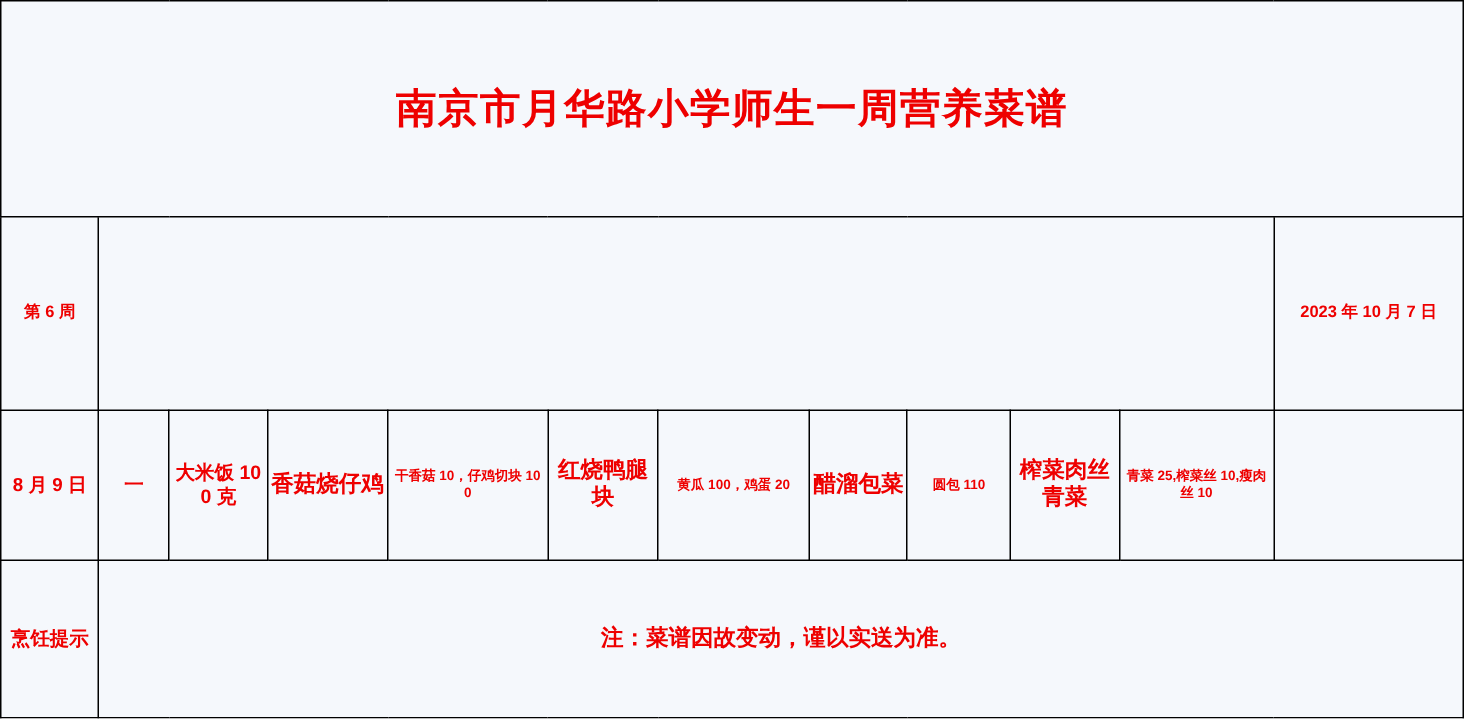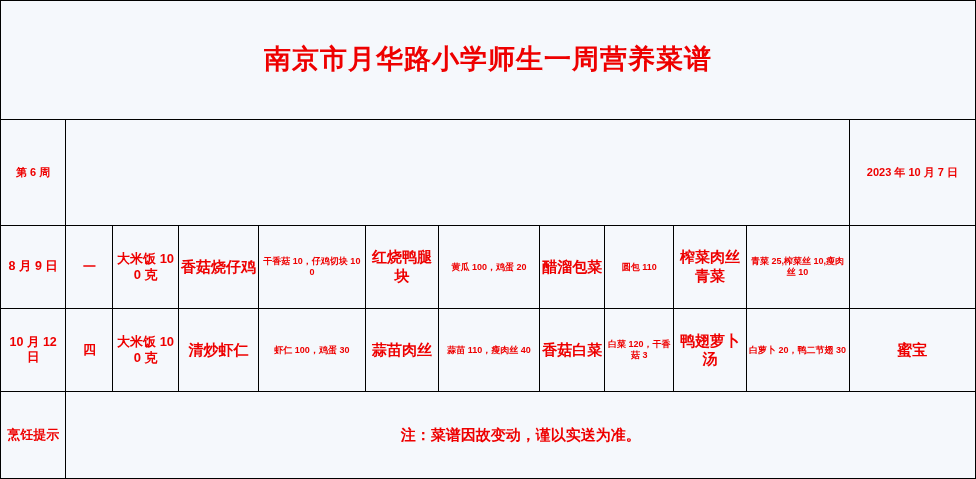--- a/index.html
+++ b/index.html
@@ -158,34 +158,20 @@
         <td class="qty-cell">黄瓜 100，鸡蛋 20</td>
         <td class="dish-cell">醋溜包菜</td>
         <td class="qty-cell">圆包 110</td>
         <td class="dish-cell">榨菜肉丝青菜</td>
         <td class="qty-cell">青菜 25,榨菜丝 10,瘦肉丝 10</td>
         <td class="fruit-cell"></td>
       </tr>
 
 
 
-      <tr>
-        <td class="day-cell">10 月 12 日</td>
-        <td class="weekday-cell">四</td>
-        <td class="staple-cell">大米饭 100 克</td>
-        <td class="dish-cell">清炒虾仁</td>
-        <td class="qty-cell">虾仁 100，鸡蛋 30</td>
-        <td class="dish-cell">蒜苗肉丝</td>
-        <td class="qty-cell">蒜苗 110，瘦肉丝 40</td>
-        <td class="dish-cell">香菇白菜</td>
-        <td class="qty-cell">白菜 120，干香菇 3</td>
-        <td class="dish-cell">鸭翅萝卜汤</td>
-        <td class="qty-cell">白萝卜 20，鸭二节翅 30</td>
-        <td class="fruit-cell">蜜宝</td>
-      </tr>
 
 
       <tr>
         <td class="tip-label-cell">烹饪提示</td>
         <td class="tip-note-cell" colspan="11">注：菜谱因故变动，谨以实送为准。</td>
       </tr>
     </tbody>
   </table>
 </div>
 

